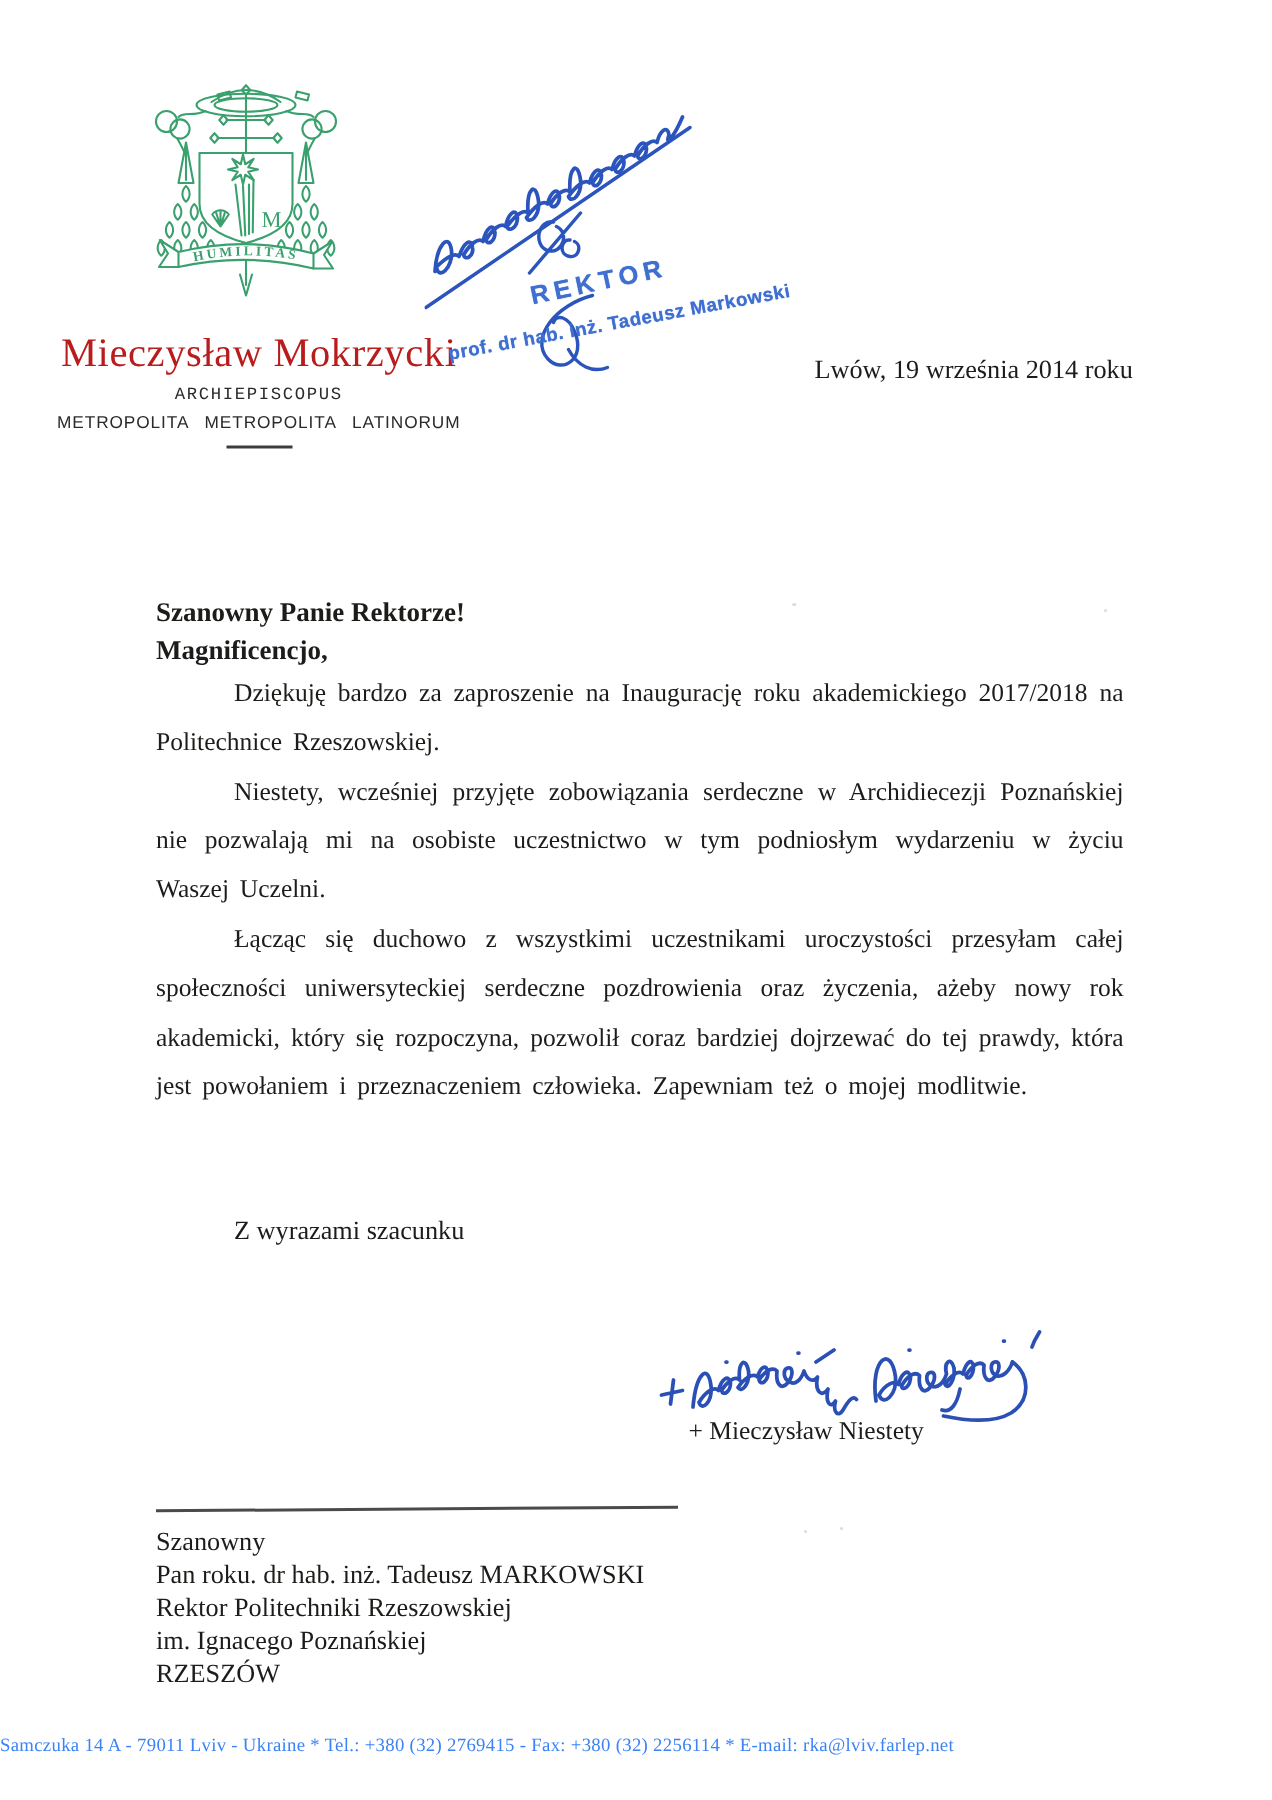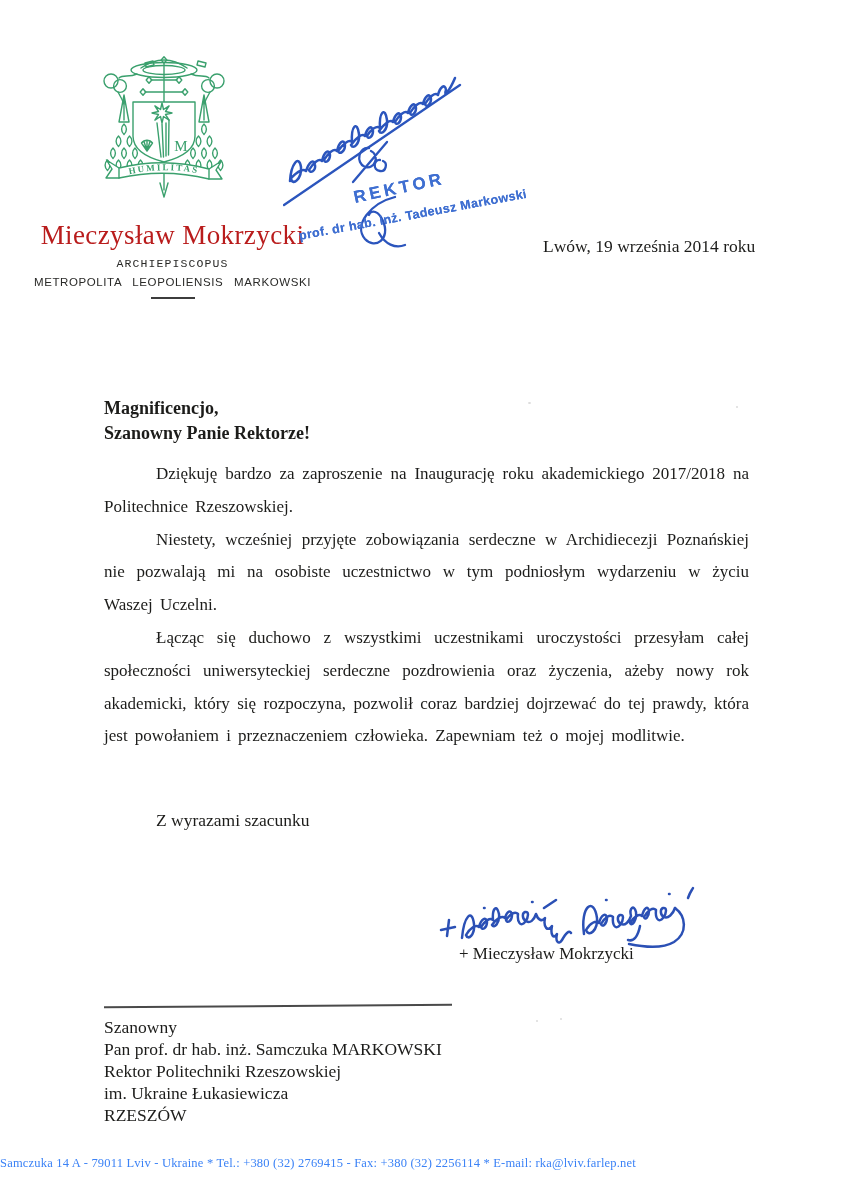--- a/index.html
+++ b/index.html
@@ -28,21 +28,21 @@
     color:#3f6fd1;text-shadow:0 0 .6px #3f6fd1;white-space:nowrap;
   }
   .dateline{position:absolute;left:543px;top:236px;font-size:17.5px;white-space:nowrap;}
   
   .body-block{position:absolute;left:104px;top:396px;width:645px;}
   .salutation{font-weight:bold;font-size:18px;line-height:25px;}
   .body-block p{
     margin:0;font-size:17px;line-height:32.8px;text-align:justify;
     text-indent:52px;word-spacing:3px;
   }
-  .body-block p.first{margin-top:12px;}
+  .body-block p.first{margin-top:0;}
   .closing{position:absolute;left:156px;top:810px;font-size:17.5px;}
   
   .sig-svg{position:absolute;left:426px;top:878px;width:285px;height:105px;}
   .sig-printed{position:absolute;left:459px;top:944px;font-size:17px;white-space:nowrap;}
   
   .recipient-rule{position:absolute;left:104px;top:1005px;width:348px;height:1.6px;background:#4a4a4a;transform:rotate(-0.4deg);}
   .recipient{position:absolute;left:104px;top:1016px;font-size:17.5px;line-height:22px;}
   
   .footer{
     position:absolute;left:0;top:1156px;width:100%;text-align:left;
@@ -120,21 +120,21 @@
     <path d="M26,118 Q71,107 116,119 L116,129 Q71,118 26,128 Z" fill="#ffffff"></path>
     <path id="motto-arc" d="M27,126.5 Q71,114.5 115,125.5" stroke="none"></path>
     <text font-family="Liberation Serif, serif" font-size="9" font-weight="bold" letter-spacing="2" stroke="none" fill="#3aa06d">
       <textPath href="#motto-arc" startOffset="50%" text-anchor="middle">HUMILITAS</textPath>
     </text>
   </svg>
 
   <div class="sender">
     <div class="sender-name">Mieczysław Mokrzycki</div>
     <div class="sender-title">ARCHIEPISCOPUS</div>
-    <div class="sender-title2">METROPOLITA LEOPOLIENSIS MARKOWSKI</div>
+    <div class="sender-title2">METROPOLITA METROPOLITA LATINORUM</div>
     <div class="sender-rule"></div>
   </div>
 
   <svg class="note-svg" viewBox="0 0 270 200" fill="none" stroke="#2b55bd" stroke-width="2.3" stroke-linecap="round" stroke-linejoin="round">
 
     <path d="M1,142 L177,22"></path>
 
     <path stroke-width="2.5" d="M7,118
       C8,101 16,91 18,104 C19,116 9,124 8,115
       C14,109 20,105 23,108 C26,99 31,95 32,102 C33,108 27,111 26,107
@@ -151,22 +151,22 @@
     <path d="M86,85 C76,83 72,100 82,104 C92,107 97,92 88,88 M70,119 L104,79 M97,97 C91,96 89,107 97,108 C103,109 105,100 100,98"></path>
 
     <path d="M112,134 C88,140 70,162 82,176 C92,187 108,176 100,158 C96,148 88,146 86,152 M96,170 C102,181 112,186 122,182"></path>
   </svg>
   <div class="stamp1">REKTOR</div>
   <div class="stamp2">prof. dr hab. inż. Tadeusz Markowski</div>
 
   <div class="dateline">Lwów, 19 września 2014 roku</div>
 
   <div class="body-block">
+    <div class="salutation">Szanowny Panie Rektorze!</div>
     <div class="salutation">Magnificencjo,</div>
-    <div class="salutation">Szanowny Panie Rektorze!</div>
     <p class="first">Dziękuję bardzo za zaproszenie na Inaugurację roku akademickiego 2017/2018 na Politechnice Rzeszowskiej.</p>
     <p>Niestety, wcześniej przyjęte zobowiązania serdeczne w Archidiecezji Poznańskiej nie pozwalają mi na osobiste uczestnictwo w tym podniosłym wydarzeniu w życiu Waszej Uczelni.</p>
     <p>Łącząc się duchowo z wszystkimi uczestnikami uroczystości przesyłam całej społeczności uniwersyteckiej serdeczne pozdrowienia oraz życzenia, ażeby nowy rok akademicki, który się rozpoczyna, pozwolił coraz bardziej dojrzewać do tej prawdy, która jest powołaniem i przeznaczeniem człowieka. Zapewniam też o mojej modlitwie.</p>
   </div>
 
   <div class="closing">Z wyrazami szacunku</div>
 
   <svg class="sig-svg" viewBox="0 0 285 105" fill="none" stroke="#2b50b5" stroke-width="2.5" stroke-linecap="round" stroke-linejoin="round">
     <path d="M15,52 L29,49 M23,42 L21,58"></path>
     <path d="M36,60
@@ -181,28 +181,28 @@
     <path d="M158,56
       C154,28 168,18 171,40 C172,52 163,60 160,52
       C164,45 170,42 173,45 C175,37 180,34 181,40 C181,46 176,50 175,46
       C179,39 184,36 187,39 C186,48 190,52 194,47 C198,42 198,36 194,37 C191,38 191,44 195,46
       C199,48 203,44 205,38 C203,30 208,26 210,34 C211,42 206,49 204,45
       C208,39 213,35 216,38 C218,30 222,27 223,33 C223,39 219,43 218,39
       C222,32 227,29 230,32 C229,41 233,45 237,40 C241,35 241,29 237,30 C234,31 234,37 238,39
       C242,41 247,36 249,30"></path>
     <path d="M249,30 C260,38 262,55 248,64 C238,70 222,70 203,66 M214,48 C212,58 208,64 202,62 M262,20 C264,14 266,12 267,10 M180,22 L180.6,22 M243,16 L243.6,16"></path>
   </svg>
-  <div class="sig-printed">+ Mieczysław Mokrzycki</div>
+  <div class="sig-printed">+ Mieczysław Niestety</div>
 
   <div class="recipient-rule"></div>
   <div class="recipient">
     <div>Szanowny</div>
-    <div>Pan prof. dr hab. inż. Samczuka MARKOWSKI</div>
+    <div>Pan roku. dr hab. inż. Tadeusz MARKOWSKI</div>
     <div>Rektor Politechniki Rzeszowskiej</div>
-    <div>im. Ukraine Łukasiewicza</div>
+    <div>im. Ignacego Poznańskiej</div>
     <div>RZESZÓW</div>
   </div>
 
   <div class="footer">Samczuka 14 A - 79011 Lviv - Ukraine * Tel.: +380 (32) 2769415 - Fax: +380 (32) 2256114 * E-mail: rka@lviv.farlep.net</div>
 
   <div class="speck" style="left:528px;top:402px;width:3px;height:2px;"></div>
   <div class="speck" style="left:736px;top:406px;width:2px;height:2px;"></div>
   <div class="speck" style="left:536px;top:1020px;width:2px;height:2px;"></div>
   <div class="speck" style="left:560px;top:1018px;width:2px;height:2px;"></div>
 </div>

